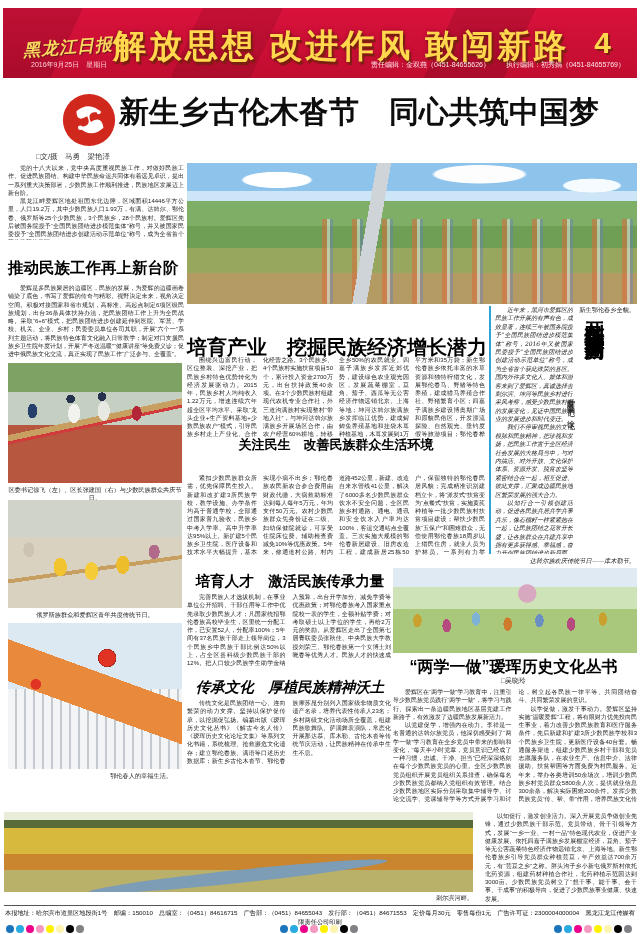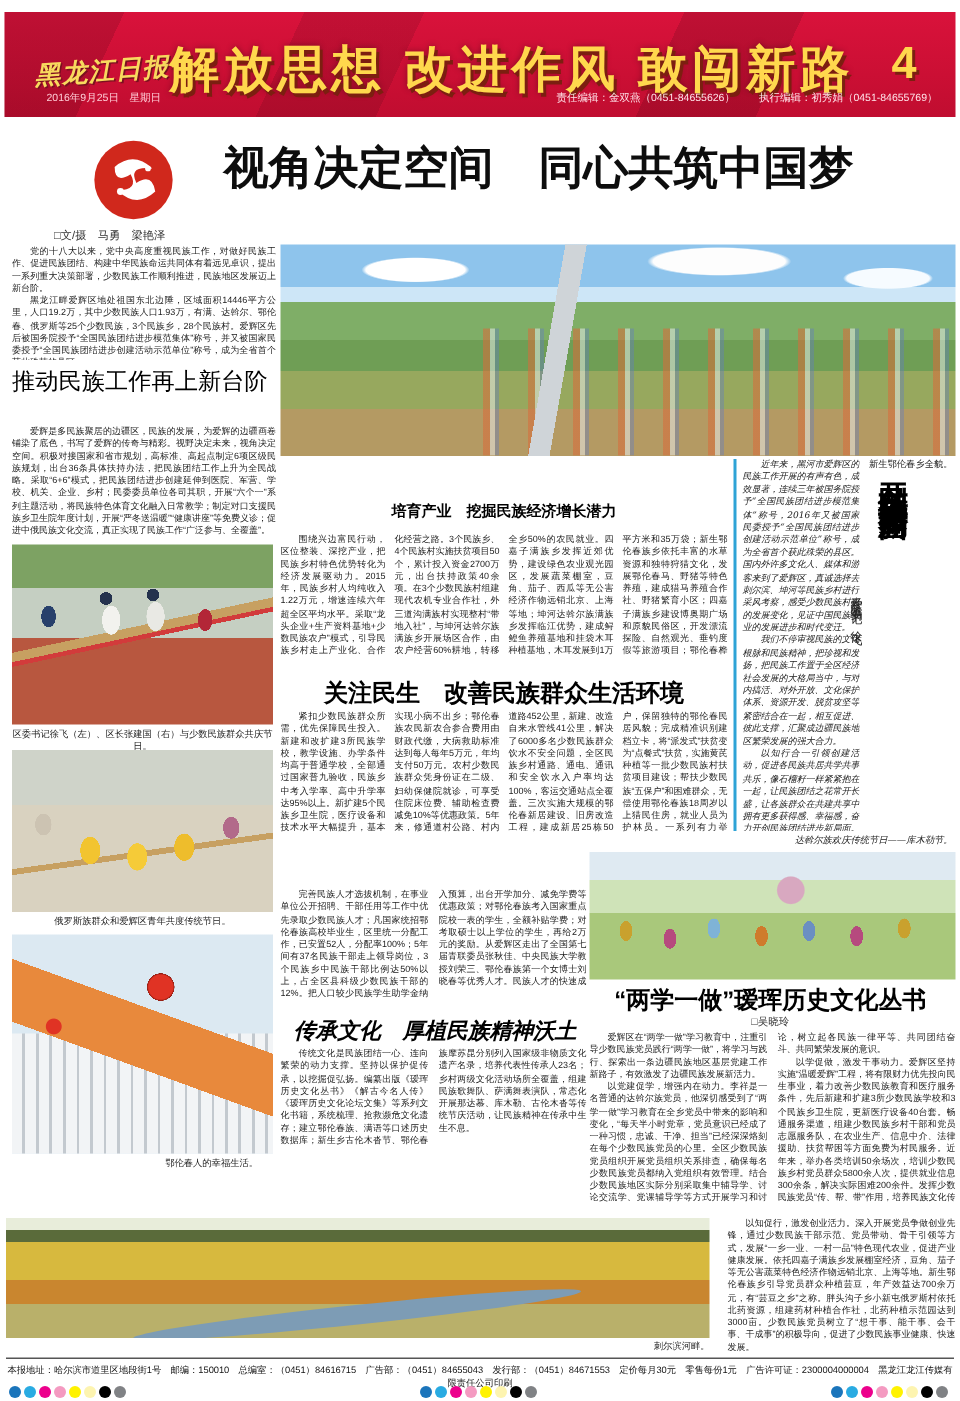--- a/index.html
+++ b/index.html
@@ -36,21 +36,21 @@
   
   .small { font-size:6px; line-height:1.38; color:#1c1c1c; text-align:justify; overflow:hidden; }
   .small p { text-indent:2em; }
   .cap { font-size:6.2px; color:#222; line-height:1.25; }
   .sec-head { font-weight:900; color:#000; text-align:center; white-space:nowrap; }
 
   
   .intro { position:absolute; left:8px; top:164px; width:176px; height:76px; }
   .s1-head { position:absolute; left:8px; top:243px; text-align:left; }
   .s1-head .l1 { font-size:12px; font-weight:900; color:#000; }
-  .s1-head .l2 { font-size:15.5px; font-weight:400; color:#000; margin-top:1px; }
+  .s1-head .l2 { font-size:15.5px; font-weight:700; color:#000; margin-top:15px; }
   .s1-body { position:absolute; left:8px; top:284px; width:176px; height:76px; }
 
   .photo { position:absolute; overflow:hidden; }
   .ph-tug1 { left:8px; top:363px; width:174px; height:120px;
     background:
       radial-gradient(10px 16px at 38% 42%, #f2f2ee 60%, transparent 61%),
       radial-gradient(10px 16px at 55% 40%, #e9e9e4 60%, transparent 61%),
       radial-gradient(6px 6px at 36% 30%, #24324d 70%, transparent 71%),
       radial-gradient(6px 6px at 54% 28%, #24324d 70%, transparent 71%),
       radial-gradient(8px 12px at 74% 42%, #b32637 60%, transparent 61%),
@@ -83,24 +83,24 @@
       radial-gradient(80px 16px at 65% 8%, #fdfdfd 55%, transparent 60%),
       radial-gradient(50px 12px at 90% 16%, #f6fbff 55%, transparent 60%),
       linear-gradient(100deg, transparent 40%, #cfd4d8 40% 43%, transparent 43%),
       repeating-linear-gradient(90deg, rgba(217,107,58,.55) 0 5px, rgba(236,240,244,.5) 5px 8px, rgba(96,124,196,.40) 8px 11px, transparent 11px 30px),
       linear-gradient(180deg,#8ec4ec 0 20%, #cde6f7 20% 27%, #7fae67 27% 45%, #6f9e55 45% 60%, #97a85e 60% 78%, #b49a63 78% 100%);
     background-size:100% 100%,100% 100%,100% 100%,100% 100%,70% 60%,100% 100%;
     background-position:0 0,0 0,0 0,0 0,100% 100%,0 0; background-repeat:no-repeat; }
   .cap-aerial { position:absolute; left:470px; top:306px; width:165px; text-align:right; }
 
   
-  .s2-head { position:absolute; left:187px; top:334px; width:298px; font-size:10px; }
+  .s2-head { position:absolute; left:187px; top:334px; width:298px; font-size:20px; }
   .s2-body { position:absolute; left:187px; top:356px; width:298px; height:85px;
     column-count:4; column-gap:6px; }
-  .s3-head { position:absolute; left:187px; top:452px; width:298px; font-size:16px; }
+  .s3-head { position:absolute; left:187px; top:436px; width:298px; font-size:13px; }
   .s3-body { position:absolute; left:187px; top:474px; width:298px; height:84px;
     column-count:4; column-gap:6px; }
   .s4-head { position:absolute; left:187px; top:572px; width:206px; font-size:14.5px; }
   .s4-body { position:absolute; left:187px; top:593px; width:204px; height:78px;
     column-count:2; column-gap:7px; }
   .s5-head { position:absolute; left:187px; top:678px; width:206px; font-size:14.5px;font-style:italic; }
   .s5-body { position:absolute; left:187px; top:699px; width:204px; height:110px;
     column-count:2; column-gap:7px; }
 
   
@@ -170,21 +170,21 @@
   </div>
 
   <div class="seal">
     <svg viewBox="0 0 60 60" width="58" height="60">
       <circle cx="30" cy="30" r="27" fill="#d0281c"></circle>
       <path d="M17 21 q13 -11 26 1 q-17 -2 -11 10 q11 -7 13 6 q-13 12 -26 -1 q15 0 9 -11 q-11 7 -11 -5z" fill="#ffffff"></path>
       <circle cx="21" cy="38" r="2.4" fill="#ffffff"></circle>
       <circle cx="40" cy="22" r="2" fill="#ffffff"></circle>
     </svg>
   </div>
-  <div class="headline">视角决定空间　同心共筑中国梦</div>
+  <div class="headline">新生乡古伦木沓节　同心共筑中国梦</div>
   <div class="byline">□文/摄　马勇　梁艳泽</div>
 
   <div class="intro small">
     <p>党的十八大以来，党中央高度重视民族工作，对做好民族工作、促进民族团结、构建中华民族命运共同体有着远见卓识，提出一系列重大决策部署，少数民族工作顺利推进，民族地区发展迈上新台阶。</p>
     <p>黑龙江畔爱辉区地处祖国东北边陲，区域面积14446平方公里，人口19.2万，其中少数民族人口1.93万，有满、达斡尔、鄂伦春、俄罗斯等25个少数民族，3个民族乡，28个民族村。爱辉区先后被国务院授予“全国民族团结进步模范集体”称号，并又被国家民委授予“全国民族团结进步创建活动示范单位”称号，成为全省首个获此殊荣的县区。</p>
   </div>
 
   <div class="s1-head">
     <div class="l2">推动民族工作再上新台阶</div>
   </div>
@@ -207,20 +207,21 @@
   <div class="sec-head s2-head">培育产业　挖掘民族经济增长潜力</div>
   <div class="s2-body small">
     <p>围绕兴边富民行动，区位整装、深挖产业，把民族乡村特色优势转化为经济发展驱动力。2015年，民族乡村人均纯收入1.22万元，增速连续六年超全区平均水平。采取“龙头企业+生产资料基地+少数民族农户”模式，引导民族乡村走上产业化、合作化经营之路。3个民族乡、4个民族村实施扶贫项目50个，累计投入资金2700万元，出台扶持政策40余项。在3个少数民族村组建现代农机专业合作社，外三道沟满族村实现整村“带地入社”，与坤河达斡尔族满族乡开展场区合作，由农户经营60%耕地，转移全乡50%的农民就业。四嘉子满族乡发挥近郊优势，建设绿色农业观光园区，发展蔬菜棚室，豆角、茄子、西瓜等无公害经济作物远销北京、上海等地；坤河达斡尔族满族乡发挥临江优势，建成鲟鳇鱼养殖基地和挂袋木耳种植基地，木耳发展到1万平方米和35万袋；新生鄂伦春族乡依托丰富的水草资源和独特狩猎文化，发展鄂伦春马、野猪等特色养殖，建成猎马养殖合作社、野猪繁育小区；四嘉子满族乡建设博奥期广场和原貌民俗区，开发漂流探险、自然观光、垂钓度假等旅游项目；鄂伦春桦皮工艺项目落户新生乡；新生鄂伦春民俗旅游区晋升为国家AAA级旅游景区，“北方狩猎第一乡”品牌逐渐树立；明晰瑷珲古城与5个少数民族村特色景观，民俗文化和旅游资源相结合，构建黑龙江右岸民族特色旅游观光带。</p>
   </div>
 
   <div class="sec-head s3-head">关注民生　改善民族群众生活环境</div>
   <div class="s3-body small">
     <p>紧扣少数民族群众所需，优先保障民生投入。新建和改扩建3所民族学校，教学设施、办学条件均高于普通学校，全部通过国家普九验收，民族乡中考入学率、高中升学率达95%以上。新扩建5个民族乡卫生院，医疗设备和技术水平大幅提升，基本实现小病不出乡；鄂伦春族农民新农合参合费用由财政代缴，大病救助标准达到每人每年5万元，年均支付50万元。农村少数民族群众凭身份证在二级、妇幼保健院就诊，可享受住院床位费、辅助检查费减免10%等优惠政策。5年来，修通道村公路、村内道路452公里，新建、改造自来水管线41公里，解决了6000多名少数民族群众饮水不安全问题，全区民族乡村通路、通电、通讯和安全饮水入户率均达100%，客运交通站点全覆盖。三次实施大规模的鄂伦春新居建设、旧房改造工程，建成新居25栋50户，保留独特的鄂伦春民居风貌；完成精准识别建档立卡，将“派发式”扶贫变为“点餐式”扶贫，实施黄芪种植等一批少数民族村扶贫项目建设；帮扶少数民族“五保户”和困难群众，无偿使用鄂伦春族18周岁以上猎民住房，就业人员为护林员。一系列有力举措，促使少数民族地区生产生活条件明显改善，鄂伦春族群众平均寿命由过去的39.4岁提高到60岁，由基本医疗、养老保险实现全覆盖，适龄儿童入学率、九年义务教育巩固率达100%。</p>
   </div>
 
+  <div class="sec-head s4-head">培育人才　激活民族传承力量</div>
   <div class="s4-body small">
     <p>完善民族人才选拔机制，在事业单位公开招聘、干部任用等工作中优先录取少数民族人才；凡国家统招鄂伦春族高校毕业生，区里统一分配工作，已安置52人，分配率100%；5年间有37名民族干部走上领导岗位，3个民族乡中民族干部比例达50%以上，占全区县科级少数民族干部的12%。把人口较少民族学生助学金纳入预算，出台开学加分、减免学费等优惠政策；对鄂伦春族考入国家重点院校一表的学生，全额补贴学费；对考取硕士以上学位的学生，再给2万元的奖励。从爱辉区走出了全国第七届青联委员张秋佳、中央民族大学教授刘荣三、鄂伦春族第一个女博士刘晓春等优秀人才。民族人才的快速成长，大显身手，助推了少数民族文化、技艺的活态传承。</p>
   </div>
 
   <div class="sec-head s5-head">传承文化　厚植民族精神沃土</div>
   <div class="s5-body small">
     <p>传统文化是民族团结一心、连向繁荣的动力支撑。坚持以保护促传承，以挖掘促弘扬。编纂出版《瑷珲历史文化丛书》《解古今名人传》《瑷珲历史文化论坛文集》等系列文化书籍，系统梳理、抢救濒危文化遗存；建立鄂伦春族、满语等口述历史数据库；新生乡古伦木沓节、鄂伦春族摩苏昆分别列入国家级非物质文化遗产名录，培养代表性传承人23名；乡村两级文化活动场所全覆盖，组建民族歌舞队、萨满舞表演队，常态化开展那达慕、库木勒、古伦木沓等传统节庆活动，让民族精神在传承中生生不息。</p>
   </div>
 
   <div class="opinion-text">

